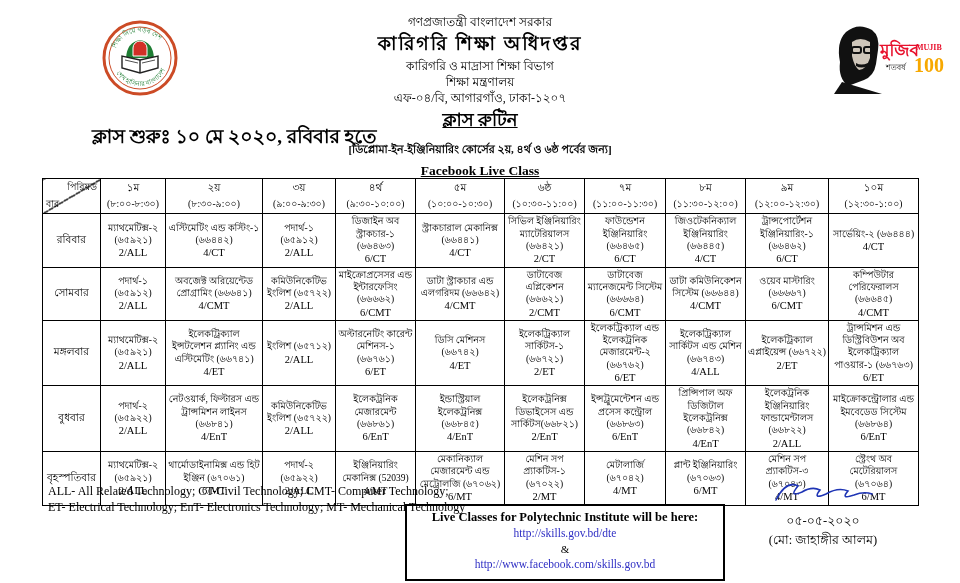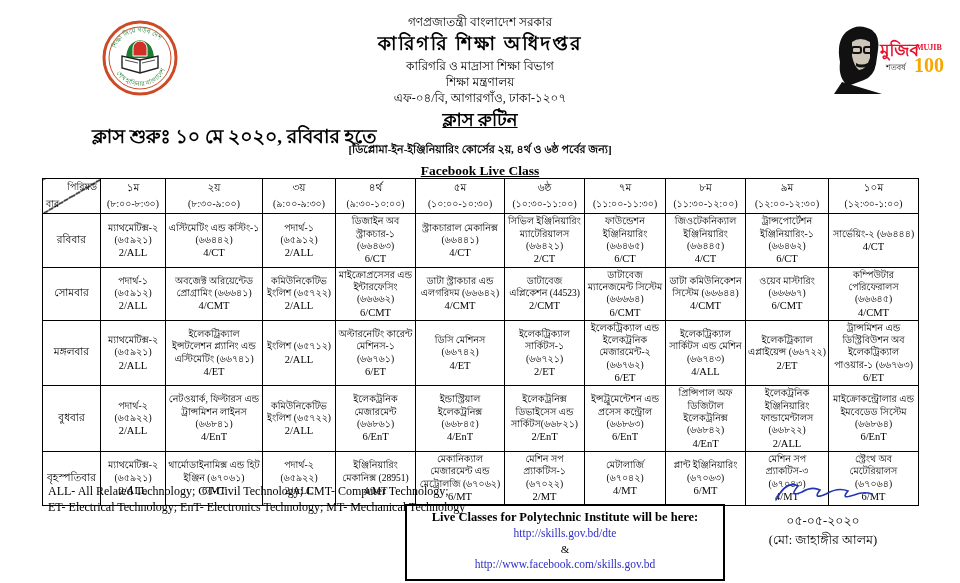--- a/index.html
+++ b/index.html
@@ -226,21 +226,21 @@
           </td>
           <td class="class-cell">
             <div class="subj">মাইক্রোপ্রসেসর এন্ড ইন্টারফেসিং (৬৬৬৬২)</div>
             <div class="grp">6/CMT</div>
           </td>
           <td class="class-cell">
             <div class="subj">ডাটা স্ট্রাকচার এন্ড এলগরিদম (৬৬৬৪২)</div>
             <div class="grp">4/CMT</div>
           </td>
           <td class="class-cell">
-            <div class="subj">ডাটাবেজ এপ্লিকেশন (44523)</div>
+            <div class="subj">ডাটাবেজ এপ্লিকেশন (৬৬৬২১)</div>
             <div class="grp">2/CMT</div>
           </td>
           <td class="class-cell">
             <div class="subj">ডাটাবেজ ম্যানেজমেন্ট সিস্টেম (৬৬৬৬৪)</div>
             <div class="grp">6/CMT</div>
           </td>
           <td class="class-cell">
             <div class="subj">ডাটা কমিউনিকেশন সিস্টেম (৬৬৬৪৪)</div>
             <div class="grp">4/CMT</div>
           </td>
@@ -347,21 +347,21 @@
           </td>
           <td class="class-cell">
             <div class="subj">থার্মোডাইনামিক্স এন্ড হিট ইঞ্জিন (৬৭০৬১)</div>
             <div class="grp">6/MT</div>
           </td>
           <td class="class-cell">
             <div class="subj">পদার্থ-২ (৬৫৯২২)</div>
             <div class="grp">2/ALL</div>
           </td>
           <td class="class-cell">
-            <div class="subj">ইঞ্জিনিয়ারিং মেকানিক্স (28951)</div>
+            <div class="subj">ইঞ্জিনিয়ারিং মেকানিক্স (52039)</div>
             <div class="grp">4/MT</div>
           </td>
           <td class="class-cell">
             <div class="subj">মেকানিক্যাল মেজারমেন্ট এন্ড মেট্রোলজি (৬৭০৬২)</div>
             <div class="grp">6/MT</div>
           </td>
           <td class="class-cell">
             <div class="subj">মেশিন সপ প্র্যাকটিস-১ (৬৭০২২)</div>
             <div class="grp">2/MT</div>
           </td>

